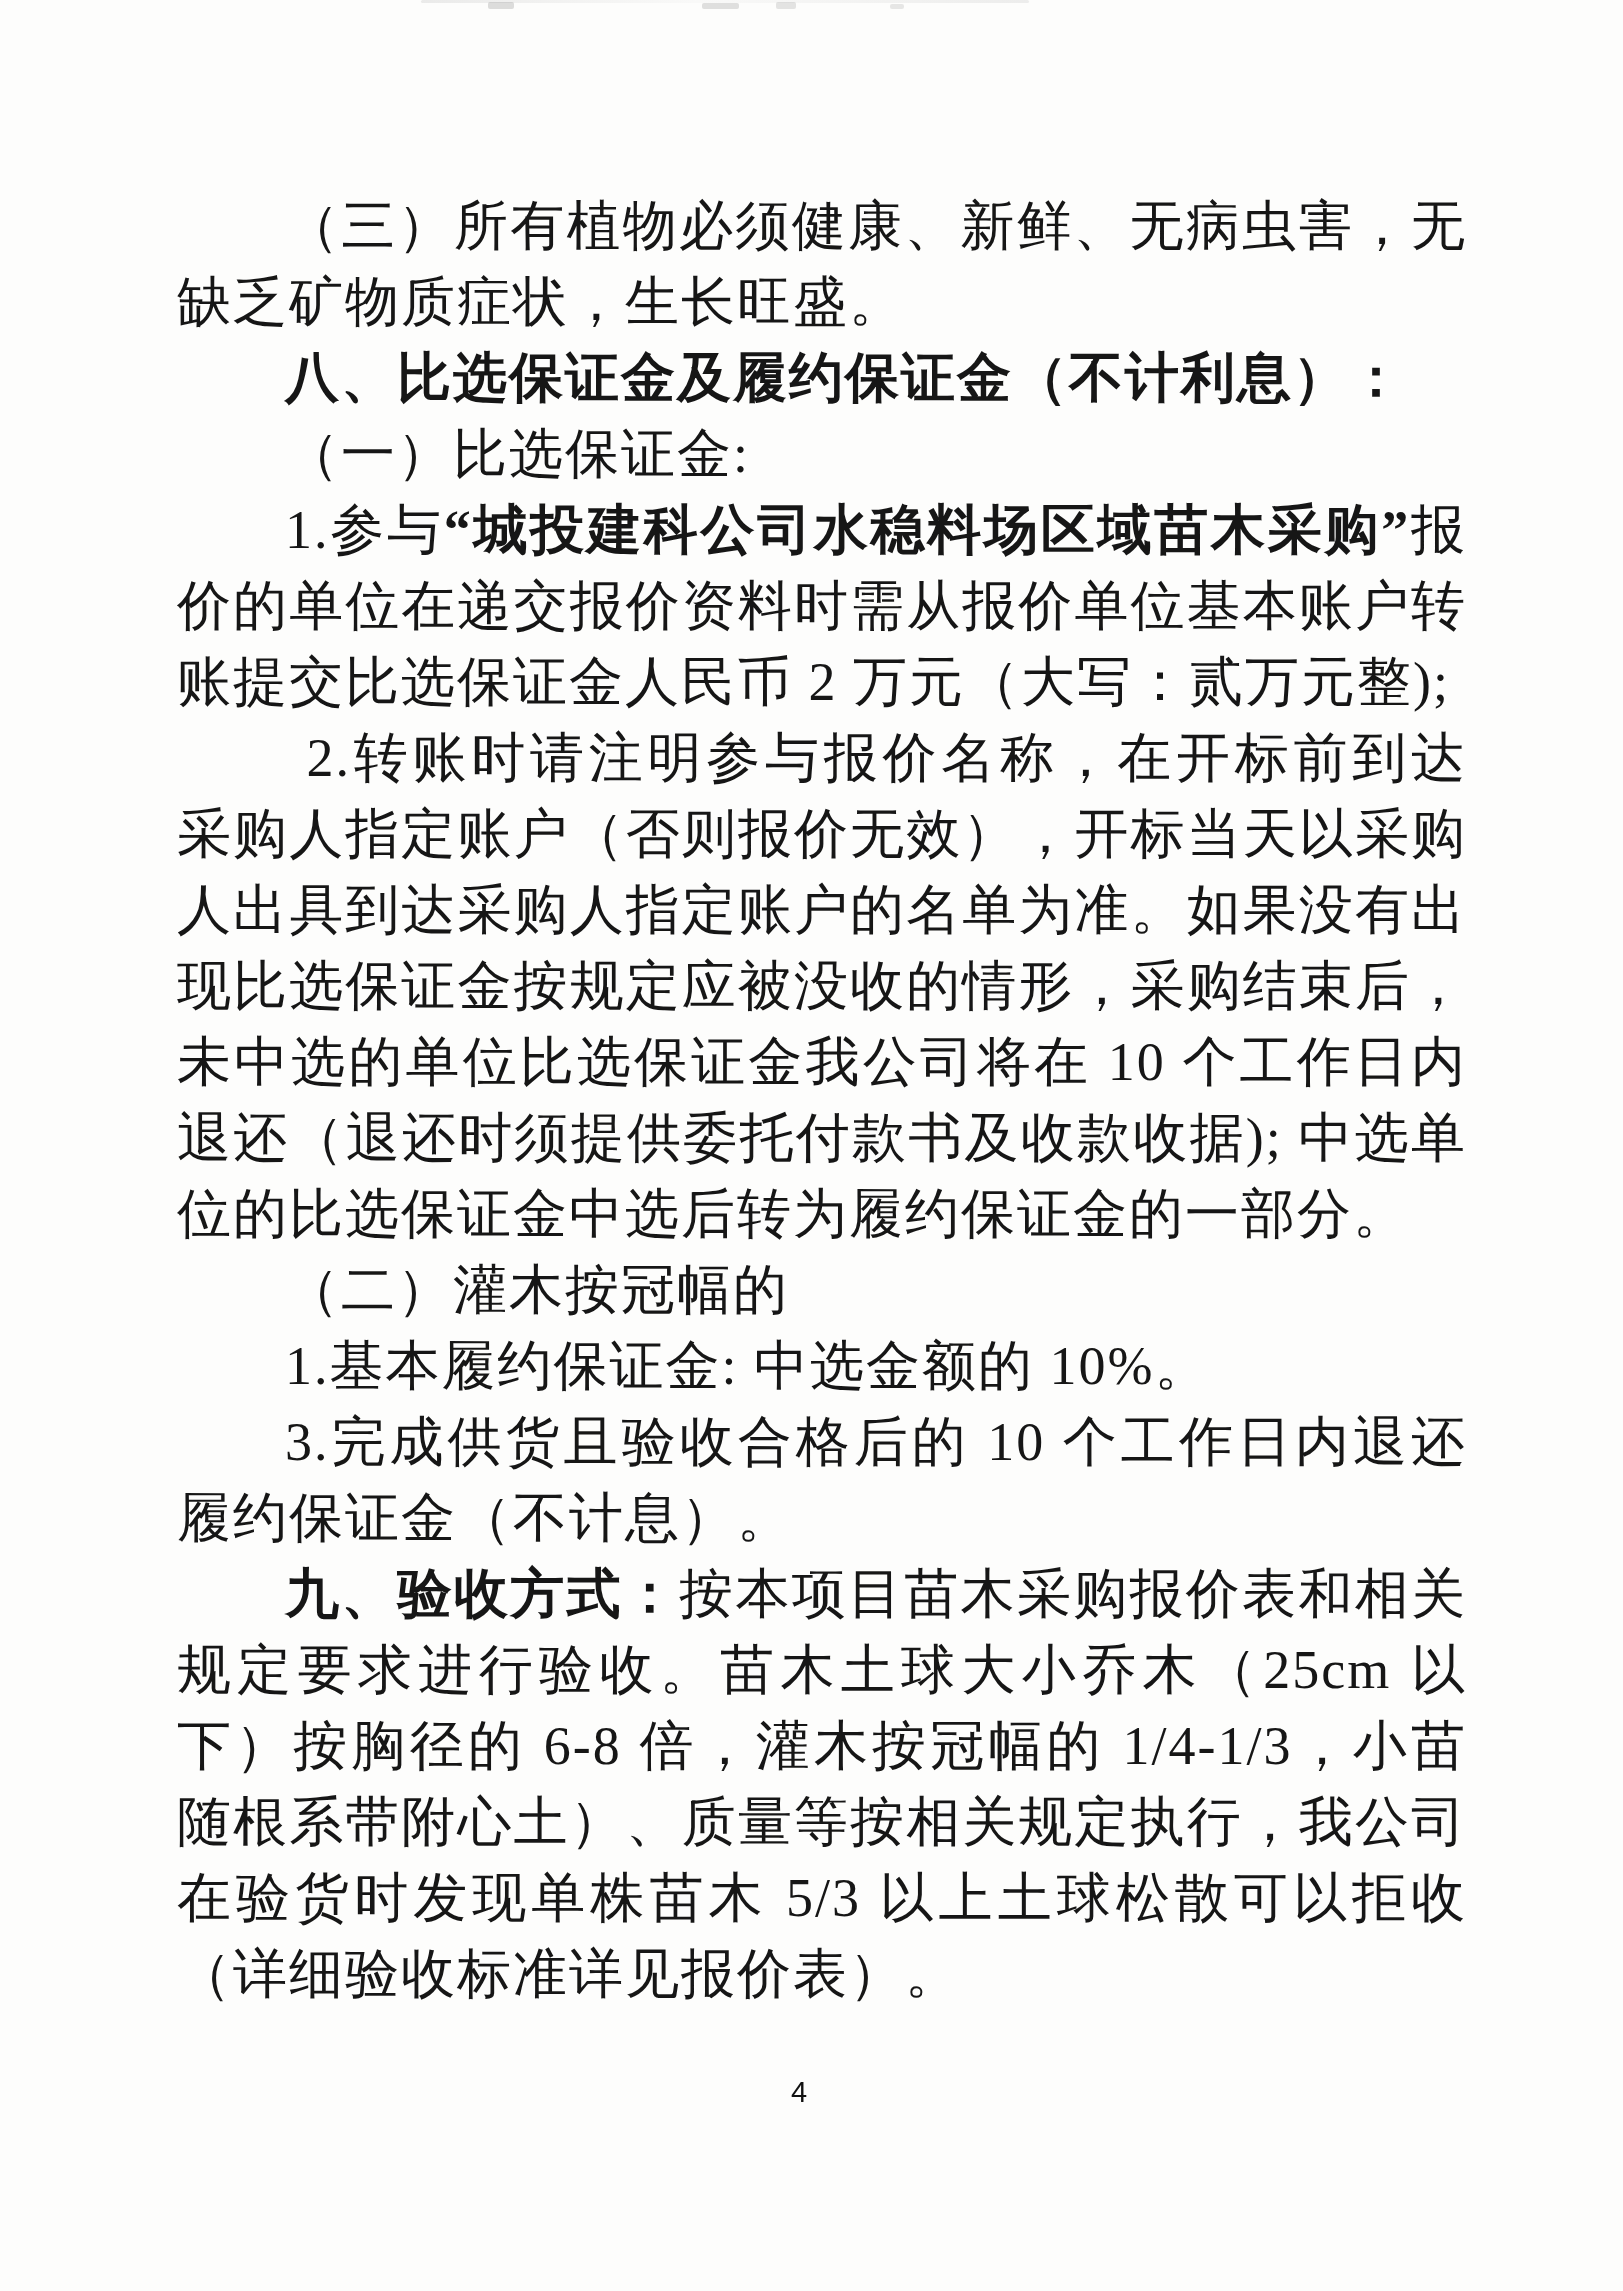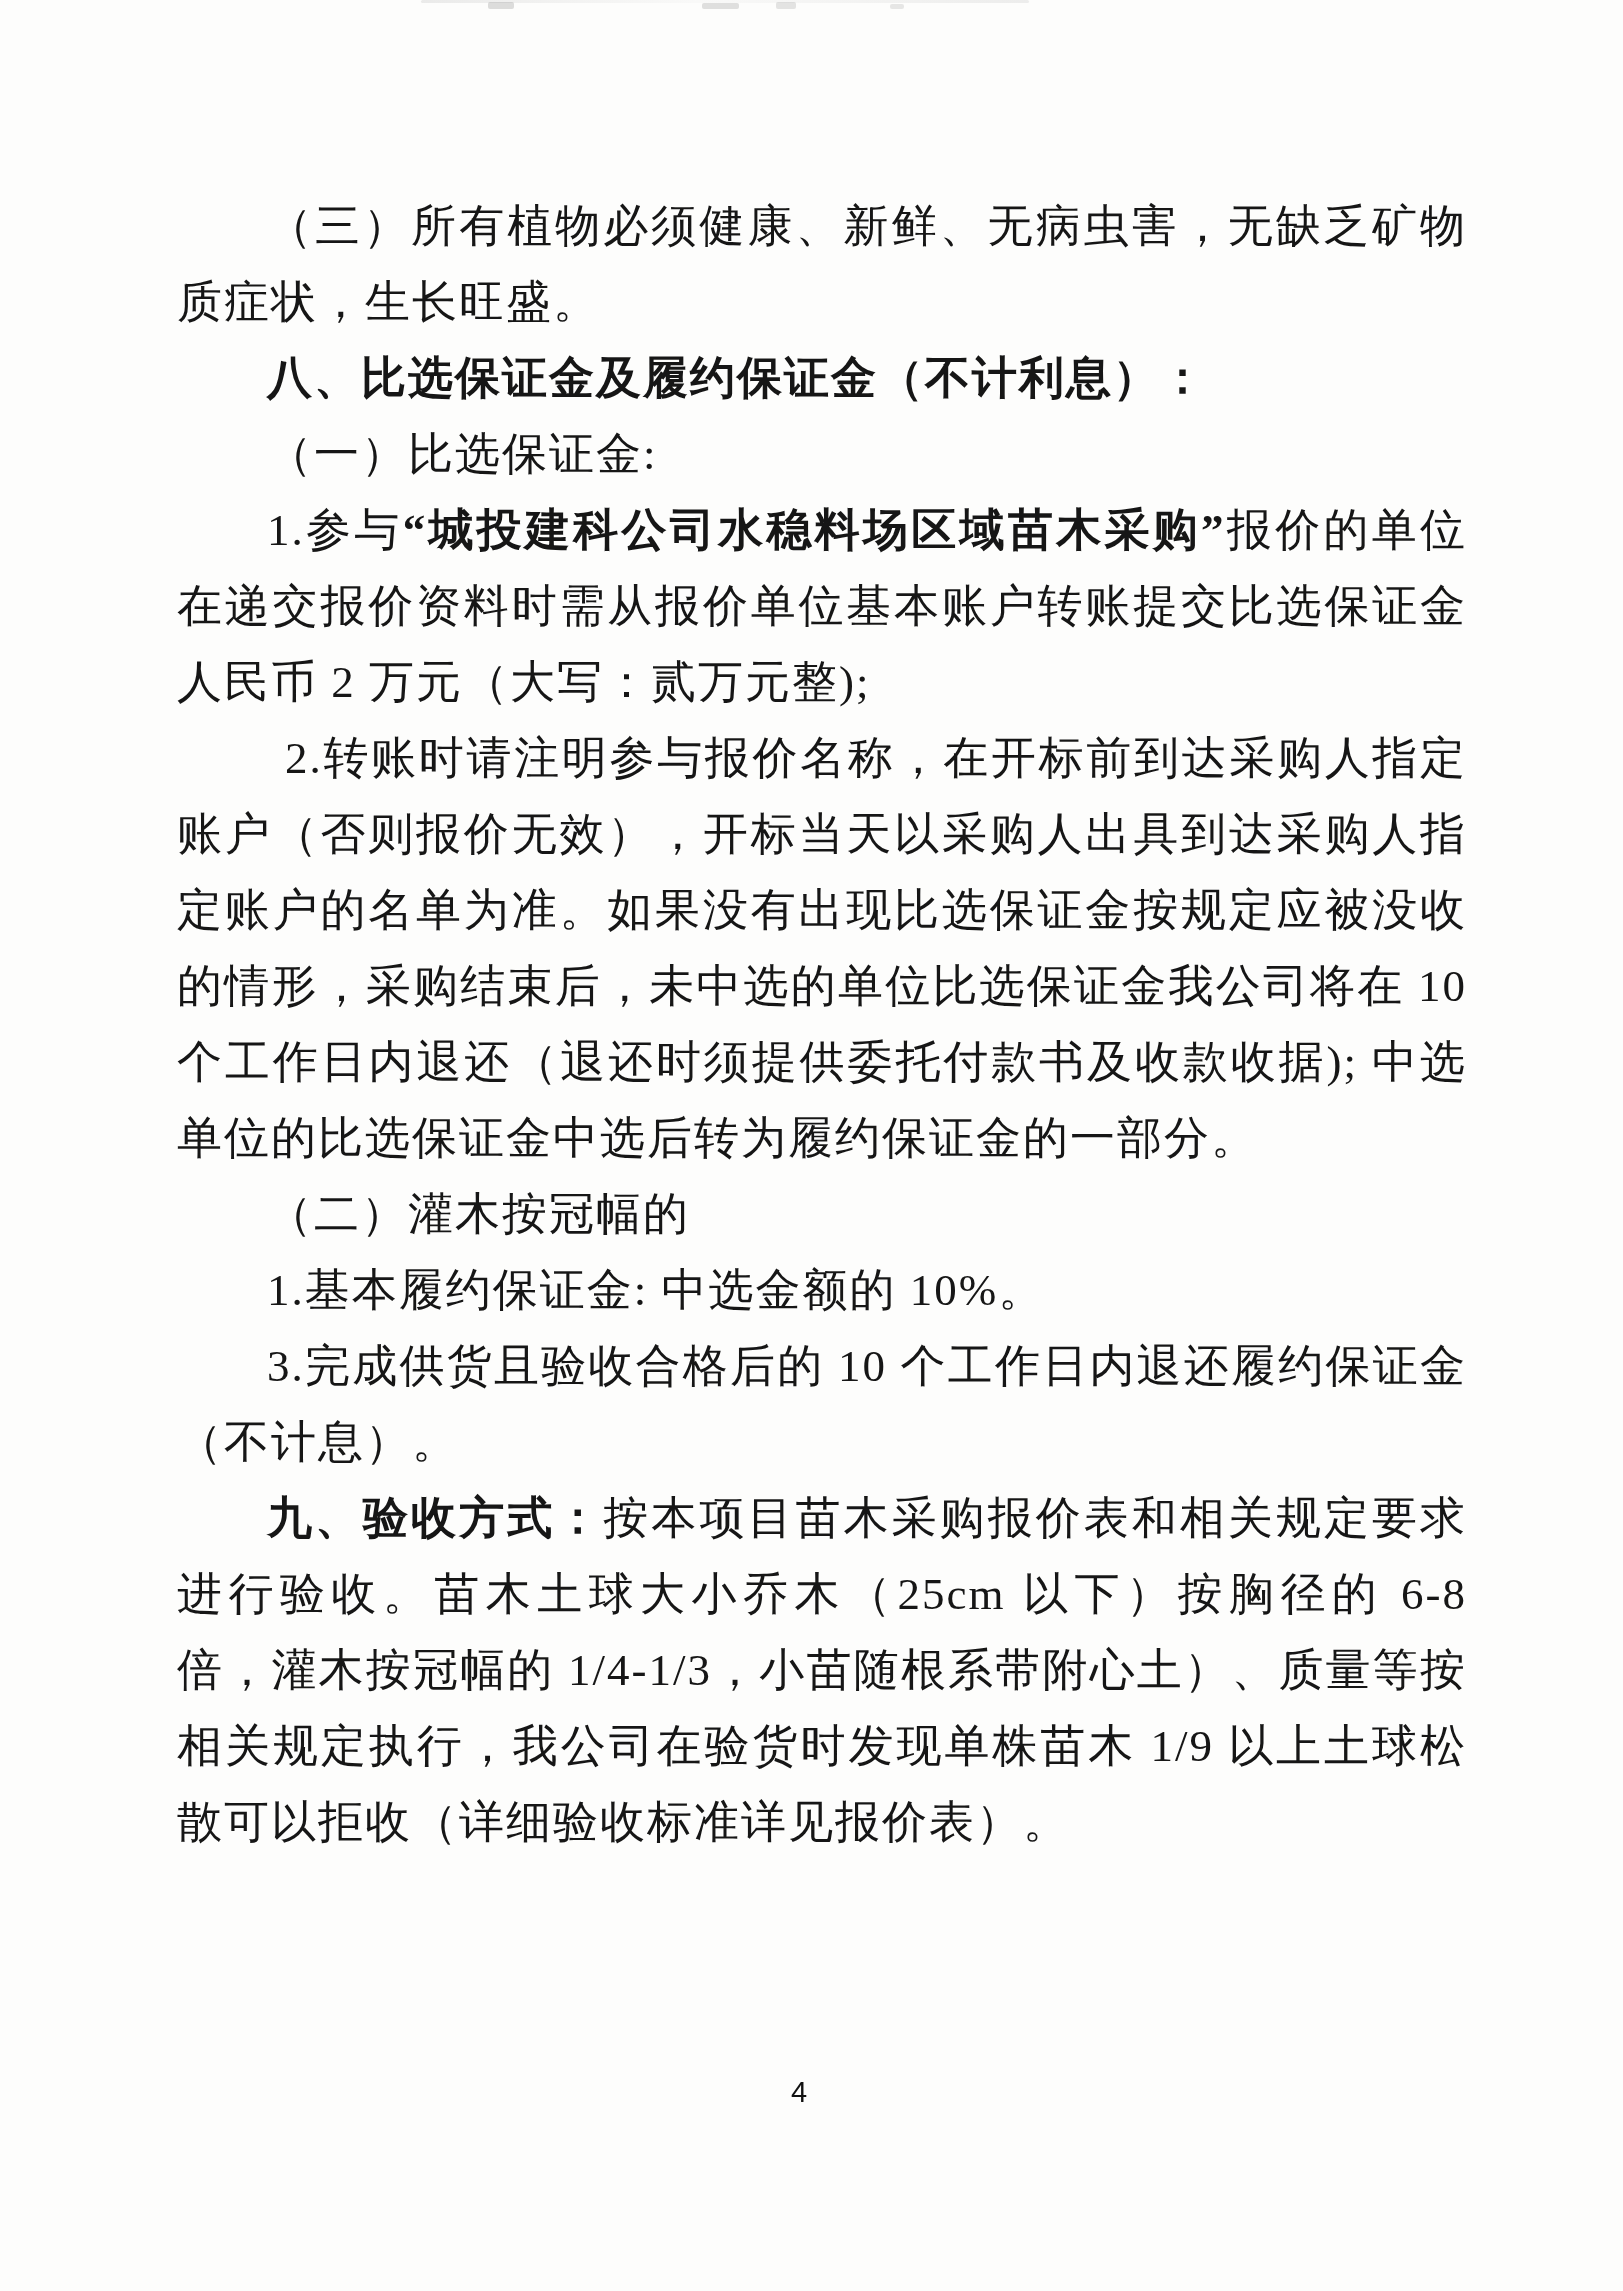--- a/index.html
+++ b/index.html
@@ -14,21 +14,21 @@
     background: #fdfdfc;
     overflow: hidden;
     font-family: "Liberation Serif", "DejaVu Serif", serif;
     color: #161616;
   }
   .content {
     position: absolute;
     left: 177px;
     top: 188px;
     width: 1290px;
-    font-size: 45px;
+    font-size: 54px;
     line-height: 76px;
     letter-spacing: 2px;
     text-align: justify;
   }
   .content p {
     margin: 0;
     text-indent: 2em;
   }
   .content p.indent-deep {
     text-indent: 2.4em;
@@ -86,20 +86,20 @@
 
     <p class="indent-deep"><span>2.转账时请注明参与报价名称，在开标前到达采购人指定账户（否则报价无效），开标当天以采购人出具到达采购人指定账户的名单为准。如果没有出现比选保证金按规定应被没收的情形，采购结束后，未中选的单位比选保证金我公司将在 10 个工作日内退还（退还时须提供委托付款书及收款收据); 中选单位的比选保证金中选后转为履约保证金的一部分。</span></p>
 
     <p><span>（二）灌木按冠幅的</span></p>
 
     <p><span>1.基本履约保证金: 中选金额的 10%。</span></p>
 
 
     <p><span>3.完成供货且验收合格后的 10 个工作日内退还履约保证金（不计息）。</span></p>
 
-    <p><span class="b">九、验收方式：</span><span>按本项目苗木采购报价表和相关规定要求进行验收。苗木土球大小乔木（25cm 以下）按胸径的 6-8 倍，灌木按冠幅的 1/4-1/3，小苗随根系带附心土）、质量等按相关规定执行，我公司在验货时发现单株苗木 1/9 以上土球松散可以拒收（详细验收标准详见报价表）。</span></p>
+    <p><span class="b">九、验收方式：</span><span>按本项目苗木采购报价表和相关规定要求进行验收。苗木土球大小乔木（25cm 以下）按胸径的 6-8 倍，灌木按冠幅的 1/4-1/3，小苗随根系带附心土）、质量等按相关规定执行，我公司在验货时发现单株苗木 5/3 以上土球松散可以拒收（详细验收标准详见报价表）。</span></p>
 
   </div>
 
   <div class="page-number">4</div>
 
 </div>
 
 
 </body></html>

